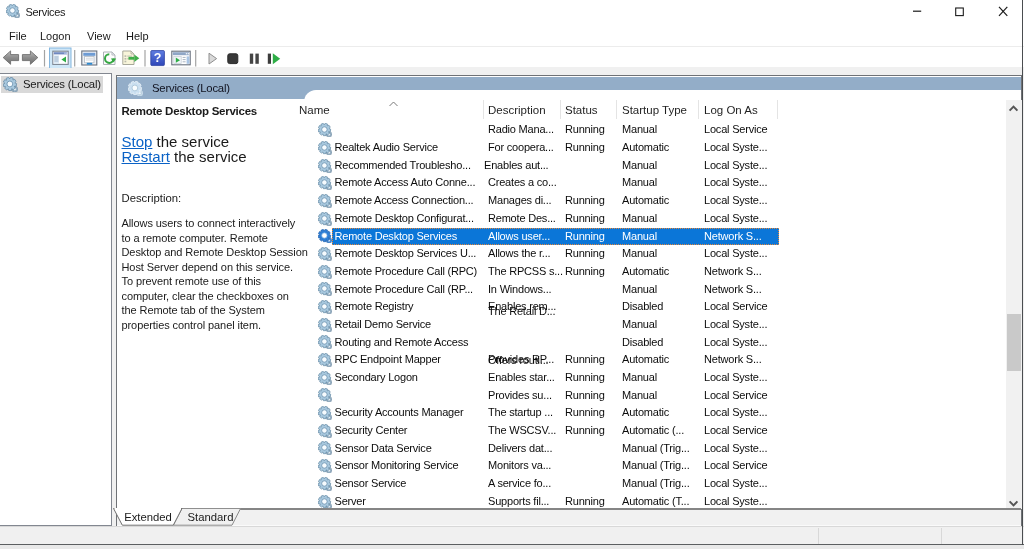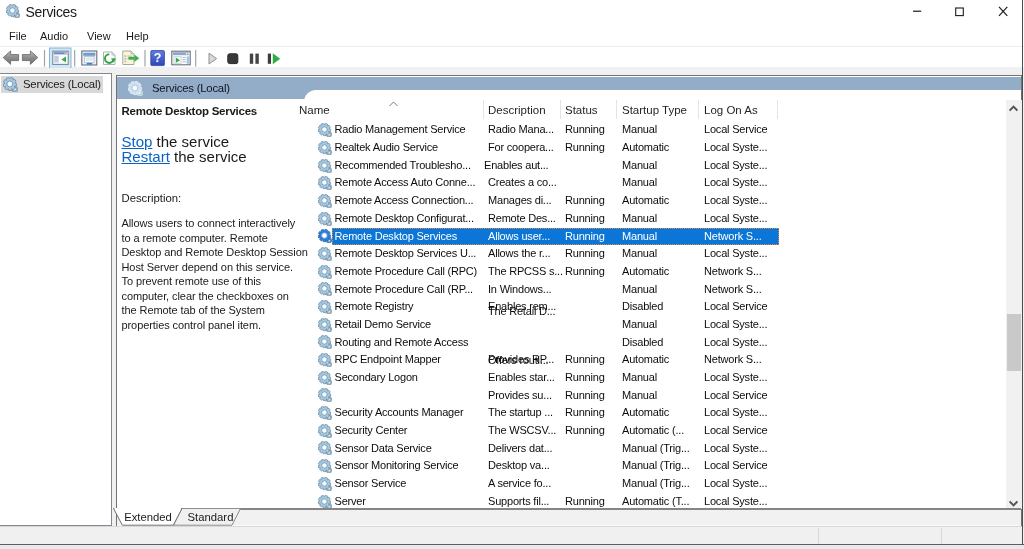--- a/index.html
+++ b/index.html
@@ -35,31 +35,31 @@
 <circle cx="6.4" cy="6.5" r="2.7" fill="#f8fcfe" stroke="#a9c3d6" stroke-width="0.8"></circle>
 </symbol>
       </defs>
     </svg>
 
 <div class="abs" style="left:0;top:0;width:1024px;height:67px;background:#fff"></div>
 
 <svg class="abs" style="left:6px;top:3.5px;width:14px;height:14px" viewBox="0 0 14 14">
       <use href="#gear"></use>
     </svg>
-<div class="abs" style="left:25.5px;top:5px;height:14px;line-height:14px;font-size:14px;letter-spacing:-0.3px">Services</div>
+<div class="abs" style="left:25.5px;top:5px;height:14px;line-height:14px;font-size:11px;letter-spacing:-0.3px">Services</div>
 
 <svg class="abs" style="left:905px;top:0;width:119px;height:23px" viewBox="0 0 119 23">
   <line x1="8" y1="11.2" x2="16.2" y2="11.2" stroke="#1b1b1b" stroke-width="1.2"></line>
   <rect x="50.7" y="8" width="7.6" height="7.6" fill="none" stroke="#1b1b1b" stroke-width="1.1"></rect>
   <line x1="94" y1="6.9" x2="102.3" y2="15.9" stroke="#1b1b1b" stroke-width="1.2"></line>
   <line x1="102.3" y1="6.9" x2="94" y2="15.9" stroke="#1b1b1b" stroke-width="1.2"></line>
 </svg>
 
 <div class="abs" style="left:9px;top:29px;height:14px;line-height:14px;font-size:11px">File</div>
-<div class="abs" style="left:40px;top:29px;height:14px;line-height:14px;font-size:11px">Audio</div>
+<div class="abs" style="left:40px;top:29px;height:14px;line-height:14px;font-size:11px">Logon</div>
 <div class="abs" style="left:87px;top:29px;height:14px;line-height:14px;font-size:11px">View</div>
 <div class="abs" style="left:126px;top:29px;height:14px;line-height:14px;font-size:11px">Help</div>
 <div class="abs" style="left:0;top:46px;width:1024px;height:1px;background:#ececec"></div>
 
 <svg class="abs" style="left:0;top:46px;width:300px;height:22px" viewBox="0 0 300 22">
   <defs>
     <linearGradient id="ga" x1="0" y1="0" x2="0" y2="1">
       <stop offset="0" stop-color="#bdbdbd"></stop>
           <stop offset="0.5" stop-color="#8d8d8d"></stop>
           <stop offset="1" stop-color="#6f6f6f"></stop>
@@ -168,21 +168,20 @@
 <div class="hl" style="left:559.5px;top:100px;height:19px"></div>
 <div class="hl" style="left:615.5px;top:100px;height:19px"></div>
 <div class="hl" style="left:697.5px;top:100px;height:19px"></div>
 <div class="hl" style="left:777px;top:100px;height:19px"></div>
 
 <div class="abs" style="left:303.5px;top:99px;width:717px;height:409.5px;overflow:hidden">
 <div class="abs" style="left:-303.5px;top:-99px;width:1024px;height:549px">
 <svg class="gi" style="left:317.5px;top:123.2px">
           <use href="#gear"></use>
         </svg>
-<div class="ct" style="left:334.5px;top:121.4px">Radio Management Service</div>
 <div class="ct" style="left:488.0px;top:121.4px">Radio Mana...</div>
 <div class="ct" style="left:565.0px;top:121.4px">Running</div>
 <div class="ct" style="left:622.0px;top:121.4px">Manual</div>
 <div class="ct" style="left:704.0px;top:121.4px">Local Service</div>
 <svg class="gi" style="left:317.5px;top:140.9px">
           <use href="#gear"></use>
         </svg>
 <div class="ct" style="left:334.5px;top:139.1px">Realtek Audio Service</div>
 <div class="ct" style="left:488.0px;top:139.1px">For coopera...</div>
 <div class="ct" style="left:565.0px;top:139.1px">Running</div>
@@ -314,21 +313,21 @@
           <use href="#gear"></use>
         </svg>
 <div class="ct" style="left:334.5px;top:439.6px">Sensor Data Service</div>
 <div class="ct" style="left:488.0px;top:439.6px">Delivers dat...</div>
 <div class="ct" style="left:622.0px;top:439.6px">Manual (Trig...</div>
 <div class="ct" style="left:704.0px;top:439.6px">Local Syste...</div>
 <svg class="gi" style="left:317.5px;top:459.1px">
           <use href="#gear"></use>
         </svg>
 <div class="ct" style="left:334.5px;top:457.3px">Sensor Monitoring Service</div>
-<div class="ct" style="left:488.0px;top:457.3px">Desktop va...</div>
+<div class="ct" style="left:488.0px;top:457.3px">Monitors va...</div>
 <div class="ct" style="left:622.0px;top:457.3px">Manual (Trig...</div>
 <div class="ct" style="left:704.0px;top:457.3px">Local Service</div>
 <svg class="gi" style="left:317.5px;top:476.8px">
           <use href="#gear"></use>
         </svg>
 <div class="ct" style="left:334.5px;top:475.0px">Sensor Service</div>
 <div class="ct" style="left:488.0px;top:475.0px">A service fo...</div>
 <div class="ct" style="left:622.0px;top:475.0px">Manual (Trig...</div>
 <div class="ct" style="left:704.0px;top:475.0px">Local Syste...</div>
 <svg class="gi" style="left:317.5px;top:494.5px">

